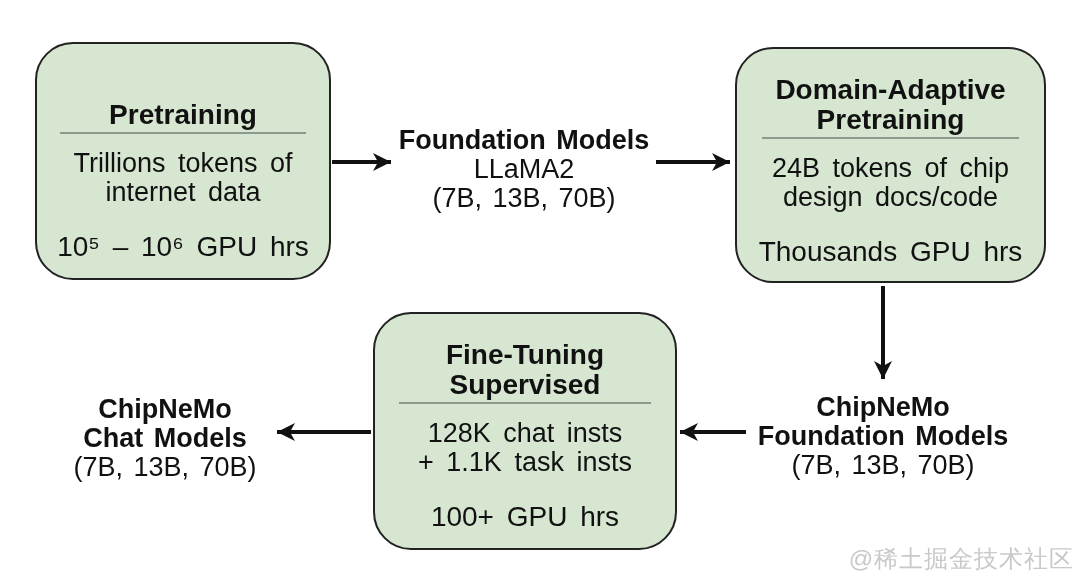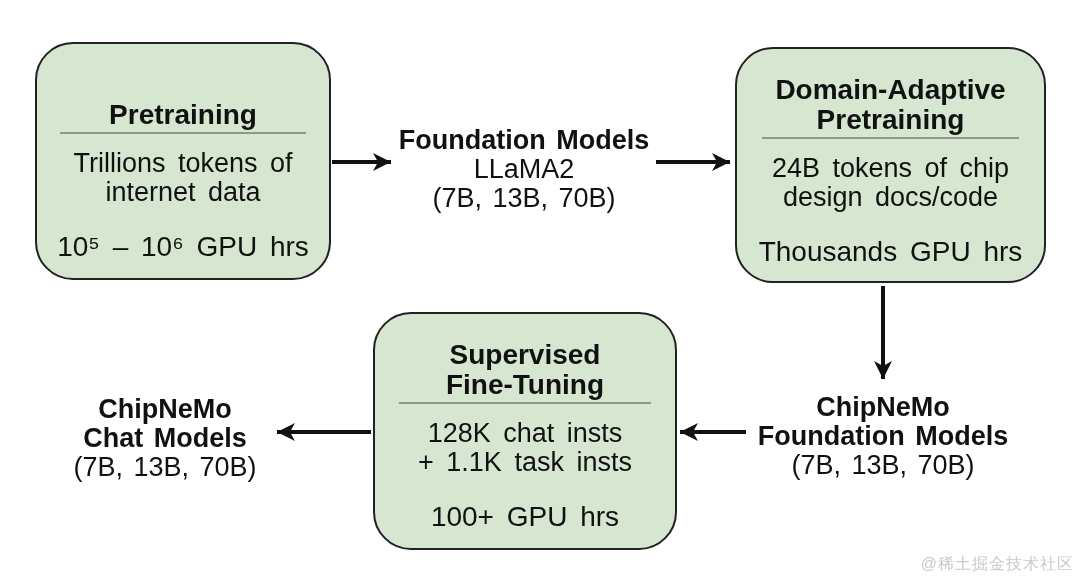--- a/index.html
+++ b/index.html
@@ -55,21 +55,21 @@
   }
   #label-foundation{left:359px;top:117px;width:330px;}
   #label-chipnemo-foundation{left:718px;top:384px;width:330px;}
   #label-chipnemo-chat{left:5px;top:386px;width:320px;}
   .b{font-weight:bold;}
   #arrow-layer{position:absolute;left:0;top:0;pointer-events:none;}
   #arrow-layer line{stroke:var(--arrow);stroke-width:4;}
   #arrow-layer .ah{fill:var(--arrow);}
   #watermark{
     position:absolute;right:6px;bottom:6px;
-    font-size:16px;letter-spacing:1px;
+    font-size:24px;letter-spacing:1px;
     color:var(--watermark-text);
     margin-left:46px;
   }
 </style>
 </head>
 <body>
 
 <div id="canvas">
 
   <div class="box" id="box-pretraining">
@@ -92,22 +92,22 @@
     <div class="box-divider"></div>
     <div class="box-body">
       <div>24B tokens of chip</div>
       <div>design docs/code</div>
     </div>
     <div class="box-gpu">Thousands GPU hrs</div>
   </div>
 
   <div class="box" id="box-sft">
     <div class="box-title">
+      <div>Fine-Tuning</div>
       <div>Supervised</div>
-      <div>Fine-Tuning</div>
     </div>
     <div class="box-divider"></div>
     <div class="box-body">
       <div>128K chat insts</div>
       <div>+ 1.1K task insts</div>
     </div>
     <div class="box-gpu">100+ GPU hrs</div>
   </div>
 
   <div class="flow-label" id="label-foundation">

